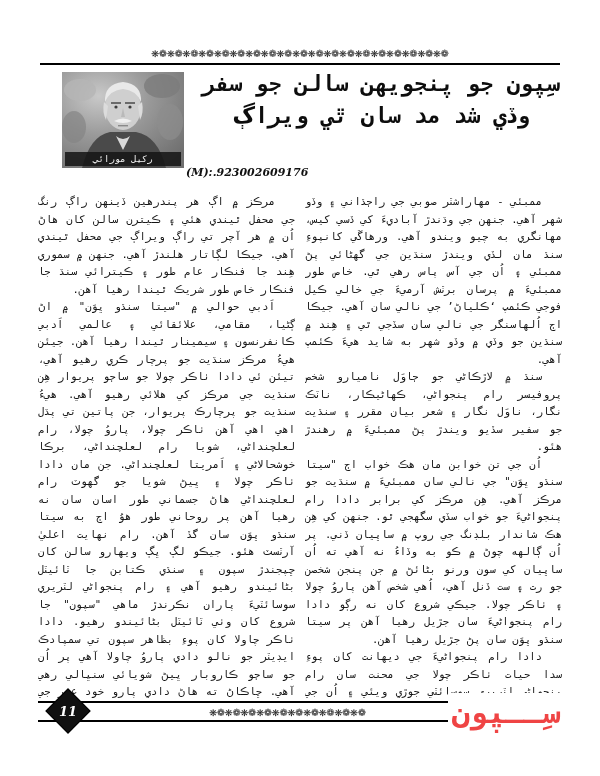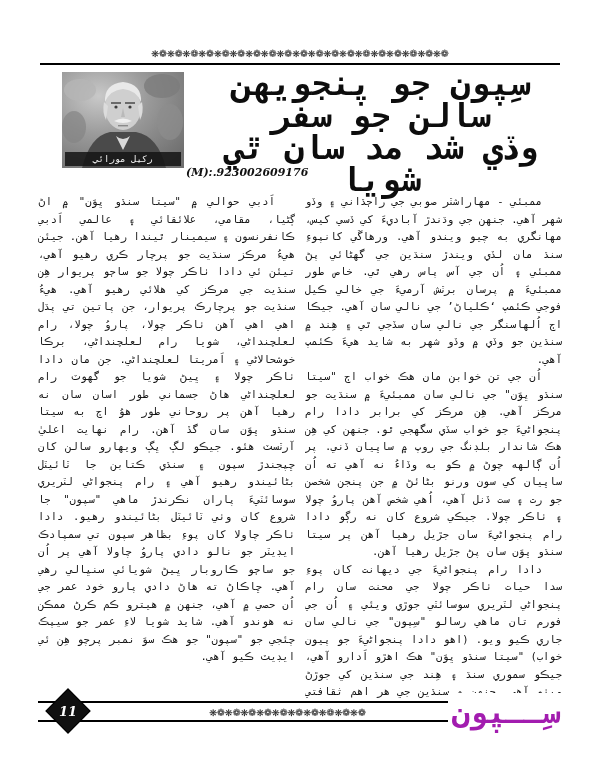--- a/index.html
+++ b/index.html
@@ -31,21 +31,21 @@
   .photo-fig svg { display:block; width:100%; height:100%; }
   .photo-caption {
     position:absolute; left:3px; right:3px; bottom:2px; height:14px;
     background:rgba(20,20,20,.85);
     color:#f4f4f4; font-size:9px; line-height:14px; text-align:center;
     direction:rtl;
   }
   .headline {
     position:absolute; right:30px; left:192px; top:68px;
     direction:rtl; text-align:center;
-    font-weight:bold; font-size:33px; line-height:32px;
+    font-weight:bold; font-size:22px; line-height:32px;
     color:#0d0d0d;
     letter-spacing:0;
   }
   .phone {
     position:absolute; left:186px; top:166px; width:110px;
     direction:ltr; text-align:center;
     font-family:"DejaVu Serif","Liberation Serif",serif;
     font-style:italic; font-weight:bold; font-size:11px; color:#111;
     white-space:nowrap;
   }
@@ -85,21 +85,21 @@
     transform:rotate(-45deg);
     color:#ffffff; font-style:italic; font-weight:bold;
     font-family:"DejaVu Serif","Liberation Serif",serif;
     font-size:13px; line-height:32px; text-align:center;
   }
   .magazine-logo {
     position:absolute; right:-2px; top:-10px;
     background:#ffffff; padding:0 4px;
     direction:rtl;
     font-weight:bold; font-size:30px; line-height:40px;
-    color:#a21caf; white-space:nowrap;
+    color:#ef4444; white-space:nowrap;
   }
 </style>
 </head>
 <body>
 
 <div class="page">
 
   <div class="top-border">
     <div class="ornament-row">❋❁❋❁❋❁❋❁❋❁❋❁❋❁❋❁❋❁❋❁❋❁❋❁❋❁❋❁❋❁❋❁❋❁❋❁❋❁</div>
     <div class="top-rule"></div>
@@ -139,32 +139,34 @@
 
       <path d="M52 49 Q61 44 70 49 Q61 53 52 49 Z" fill="#f0f0f0"></path>
 
       <rect x="56" y="53" width="10" height="1.4" fill="#8a8a8a"></rect>
     </svg>
     <figcaption class="photo-caption">رکيل مورائي</figcaption>
   </figure>
 
   <h1 class="headline" style="margin:0">
     <span style="display:block">سِپون جو پنجويهن سالن جو سفر</span>
-    <span style="display:block">وڏي شد مد سان ٿي شويا</span>
+    <span style="display:block">وڏي شد مد سان ٿي ويراڳ</span>
   </h1>
 
   <div class="phone">(M):.923002609176</div>
 
   <div class="columns">
     <div class="col">
       <p>ممبئي - مهاراشٽر صوبي جي راڄڌاني ۽ وڏو شهر آهي. جنهن جي وڌندڙ آباديءَ کي ڏسي کيس، مهانگري به چيو ويندو آهي. ورهاڱي کانپوءِ سنڌ مان لڏي ويندڙ سنڌين جي گهڻائي پڻ ممبئي ۽ اُن جي آس پاس رهي ٿي. خاص طور ممبئيءَ ۾ پرسان برٽش آرميءَ جي خالي ڪيل فوجي ڪئمپ ‘ڪلياڻ’ جي نالي سان آهي. جيڪا اڄ اُلهاسنگر جي نالي سان سڏجي ٿي ۽ هِند ۾ سنڌين جو وڏي ۾ وڏو شهر به شايد هيءَ ڪئمپ آهي.</p>
+      <p>سنڌ ۾ لاڙڪاڻي جو ڄاوَل ناميارو شخص پروفيسر رام پنجواڻي، ڪهاڻيڪار، ناٽڪ نگار، ناوَل نگار ۽ شعر بيان مقرر ۽ سنڌيت جو سفير سڏيو ويندڙ پڻ ممبئيءَ ۾ رهندڙ هئو.</p>
       <p>اُن جي تن خوابن مان هڪ خواب اڄ "سيتا سنڌو ڀوَن" جي نالي سان ممبئيءَ ۾ سنڌيت جو مرڪز آهي. هِن مرڪز کي برابر دادا رام پنجواڻيءَ جو خواب سڏي سگهجي ٿو. جنهن کي هِن هڪ شاندار بلڊنگ جي روپ ۾ ساڀيان ڏني. پر اُن ڳالهه چوڻ ۾ ڪو به وڏاءُ نه آهي ته اُن ساڀيان کي سون ورنو بڻائڻ ۾ جن پنجن شخصن جو رت ۽ ست ڏنل آهي، اُهي شخص آهن پاروُ چولا ۽ ٺاڪر چولا. جيڪي شروع کان نه رڳو دادا رام پنجواڻيءَ سان جڙيل رهيا آهن پر سيتا سنڌو ڀوَن سان پڻ جڙيل رهيا آهن.</p>
       <p>دادا رام پنجواڻيءَ جي ديهانت کان پوءِ سدا حيات ٺاڪر چولا جي محنت سان رام پنجواڻي لٽريري سوسائٽي جوڙي ويئي ۽ اُن جي فورم تان ماهي رسالو "سِپون" جي نالي سان جاري ڪيو ويو. (اهو دادا پنجواڻيءَ جو پيون خواب) "سيتا سنڌو ڀوَن" هڪ اهڙو اَدارو آهي، جيڪو سموري سنڌ ۽ هِند جي سنڌين کي جوڙڻ ويٺو آهي. جنهن ۾ سنڌين جي هر اهم ثقافتي تهذيبي ۽ اَدبي ڳنڍجاڻي ٿيندي آهي. هِن</p>
     </div>
     <div class="col">
+      <p>مرڪز ۾ اڳ هر پندرهين ڏينهن راڳ رنگ جي محفل ٿيندي هئي ۽ ڪيترن سالن کان هاڻ اُن ۾ هر آچر تي راڳ ويراڳ جي محفل ٿيندي آهي. جيڪا لڳاتار هلندڙ آهي. جنهن ۾ سموري هِند جا فنڪار عام طور ۽ ڪيترائي سنڌ جا فنڪار خاص طور شريڪ ٿيندا رهيا آهن.</p>
       <p>اَدبي حوالي ۾ "سيتا سنڌو ڀوَن" ۾ اڻ ڳڻيا، مقامي، علائقائي ۽ عالمي اَدبي ڪانفرنسون ۽ سيمينار ٿيندا رهيا آهن. جيئن هيءُ مرڪز سنڌيت جو پرچار ڪري رهيو آهي، تيئن ئي دادا ٺاڪر چولا جو ساڄو پريوار هِن سنڌيت جي مرڪز کي هلائي رهيو آهي. هيءُ سنڌيت جو پرچارڪ پريوار، جن پاتين تي پڌل اهي اهي آهن ٺاڪر چولا، پاروُ چولا، رام لعلچنداڻي، شويا رام لعلچنداڻي، برڪا خوشحالاڻي ۽ اَمريتا لعلچنداڻي. جن مان دادا ٺاڪر چولا ۽ ڀيڻ شويا جو گهوٽ رام لعلچنداڻي هاڻ جسماني طور اسان سان نه رهيا آهن پر روحاني طور هوُ اڄ به سيتا سنڌو ڀوَن سان گڏ آهن. رام نهايت اعليٰ آرٽسٽ هئو. جيڪو لڳ ڀڳ ويهارو سالن کان ڇپجندڙ سپون ۽ سنڌي ڪتابن جا ٽائيٽل بڻائيندو رهيو آهي ۽ رام پنجواڻي لٽريري سوسائٽيءَ پاران نڪرندڙ ماهي "سپون" جا شروع کان وٺي ٽائيٽل بڻائيندو رهيو. دادا ٺاڪر چاولا کان پوءِ بظاهر سپون تي سمپادڪ ايڊيٽر جو نالو دادي پاروُ چاولا آهي پر اُن جو ساڄو ڪاروبار ڀيڻ شويائي سنڀالي رهي آهي. ڇاڪاڻ ته هاڻ دادي پارو خود عمر جي اُن حصي ۾ آهي، جنهن ۾ هيترو ڪم ڪرڻ ممڪن نه هوندو آهي. شايد شويا لاءِ عمر جو سيپڪ چئجي جو "سپون" جو هڪ سوَ نمبر پرچو هِن ئي ايڊيٽ ڪيو آهي.</p>
 
     </div>
   </div>
 
   <div class="bottom-band">
     <div class="page-diamond">
       <span>11</span>
     </div>
     <div class="bottom-flowers">❋❁❋❁❋❁❋❁❋❁❋❁❋❁❋❁❋❁❋❁</div>

